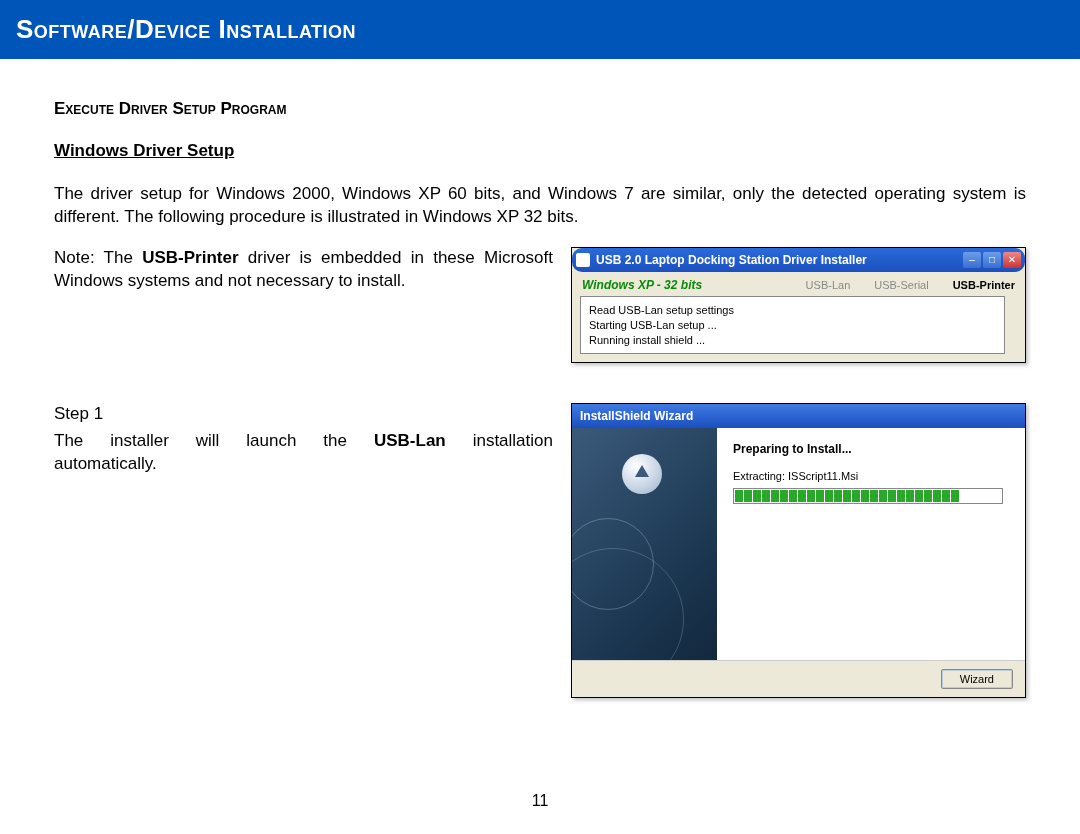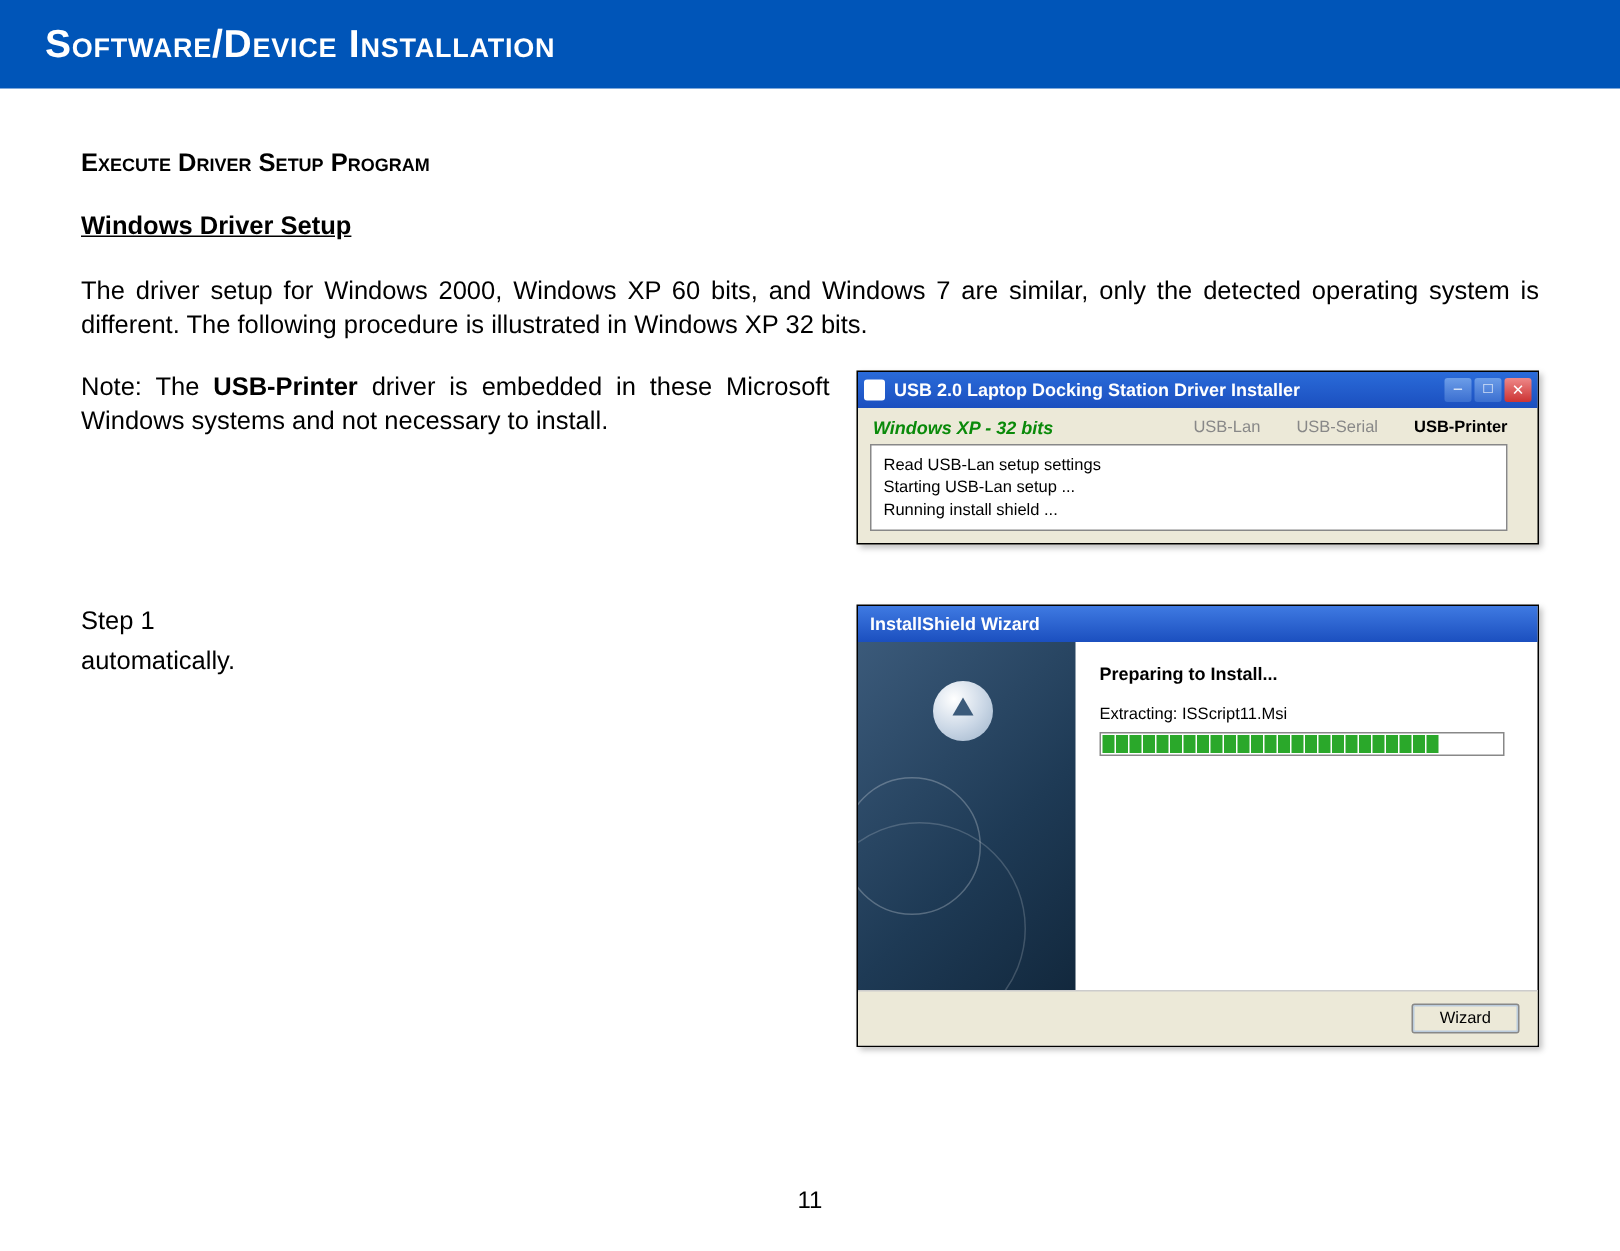--- a/index.html
+++ b/index.html
@@ -1,42 +1,42 @@
 <!DOCTYPE html>
 <html><head>
 <meta charset="utf-8">
 <style>
 * { box-sizing: border-box; margin: 0; padding: 0; }
 body { font-family: Arial, Helvetica, sans-serif; width: 1080px; height: 834px; background: #fff; position: relative; }
-.header-bar { background: #0055b8; color: #fff; padding: 14px 30px; font-size: 26px; font-weight: bold; font-variant: small-caps; letter-spacing: 0.5px; }
+.header-bar { background: #0055b8; color: #fff; padding: 14px 16px; font-size: 26px; font-weight: bold; font-variant: small-caps; letter-spacing: 0.5px; }
 .content { padding: 40px 54px 0 54px; }
 .section-heading { font-variant: small-caps; font-weight: bold; font-size: 17px; margin-bottom: 22px; }
 .subsection-heading { font-weight: bold; font-size: 17px; margin-bottom: 22px; text-decoration: underline; }
 .para { font-size: 17px; line-height: 1.35; margin-bottom: 18px; text-align: justify; }
 .row1, .row2 { display: flex; align-items: flex-start; gap: 18px; }
 .row1 { margin-bottom: 40px; }
 .row2 { margin-bottom: 20px; }
 .text-col1 { flex: 1; font-size: 17px; line-height: 1.35; text-align: justify; }
 .text-col2 { flex: 1; font-size: 17px; line-height: 1.35; }
 .step-label { margin-bottom: 4px; }
 .justified-line { text-align: justify; text-align-last: justify; }
 .bold { font-weight: bold; }
 .fig { border: 1px solid #000; box-shadow: 2px 2px 4px rgba(0,0,0,.25); }
 
 
 .dlg1 { width: 455px; background: #ece9d8; }
-.dlg1-tb { background: linear-gradient(to bottom, #2a6bd9, #1b4fbf); height: 24px; display: flex; align-items: center; padding: 0 4px; color: #fff; font-size: 12px; gap: 6px; }
+.dlg1-tb { background: linear-gradient(to bottom, #2a6bd9, #1b4fbf); height: 24px; display: flex; align-items: center; padding: 0 4px; color: #fff; font-size: 12px; gap: 6px; border-radius: 10px; }
 .dlg1-tb-icon { width: 14px; height: 14px; background: #fff; border-radius: 2px; position: relative; }
 .dlg1-tb-title { flex: 1; font-weight: bold; }
 .dlg1-tb-btns { display: flex; gap: 2px; }
 .tb-btn { width: 18px; height: 16px; border-radius: 2px; display: flex; align-items: center; justify-content: center; font-size: 10px; color: #fff; }
 .tb-min { background: linear-gradient(#6c9de8,#3b6fd0); }
 .tb-max { background: linear-gradient(#6c9de8,#3b6fd0); }
 .tb-close { background: linear-gradient(#e88,#c33); }
-.dlg1-subbar { display: flex; align-items: center; padding: 6px 20px 4px 10px; font-size: 11px; gap: 24px; }
+.dlg1-subbar { display: flex; align-items: center; padding: 6px 10px 4px 10px; font-size: 11px; gap: 24px; }
 .dlg1-os { color: #0a8a0a; font-weight: bold; font-style: italic; flex: 1; font-size: 12px; }
 .dlg1-tab { color: #888; }
 .dlg1-tab.bold { color: #000; font-weight: bold; }
 .dlg1-body { margin: 0 20px 8px 8px; background: #fff; border: 1px solid #888; padding: 6px 8px; font-size: 11px; line-height: 1.35; }
 
 
 .dlg2 { width: 455px; background: #fff; }
 .dlg2-tb { background: linear-gradient(to bottom, #3f7ae2, #1b4fbf); height: 24px; display: flex; align-items: center; padding: 0 8px; color: #fff; font-size: 12px; font-weight: bold; text-align: right; }
 .dlg2-body { display: flex; }
 .dlg2-left { width: 145px; height: 232px; background: linear-gradient(135deg, #3b5a7a 0%, #1e3a55 60%, #12283d 100%); position: relative; overflow: hidden; }
@@ -90,20 +90,29 @@
         <div>Read USB-Lan setup settings</div>
         <div>Starting USB-Lan setup ...</div>
         <div>Running install shield ...</div>
       </div>
     </div>
   </div>
 
   <div class="row2">
     <div class="text-col2">
       <div class="step-label">Step 1</div>
+      <div class="justified-line">
+        <span>The</span>
+        <span>installer</span>
+        <span>will</span>
+        <span>launch</span>
+        <span>the</span>
+        <span class="bold">USB-Lan</span>
+        <span>installation</span>
+      </div>
       <div>automatically.</div>
     </div>
     <div class="fig dlg2">
       <div class="dlg2-tb">
         <span>InstallShield Wizard</span>
       </div>
       <div class="dlg2-body">
         <div class="dlg2-left">
           <div class="dlg2-logo"></div>
         </div>

